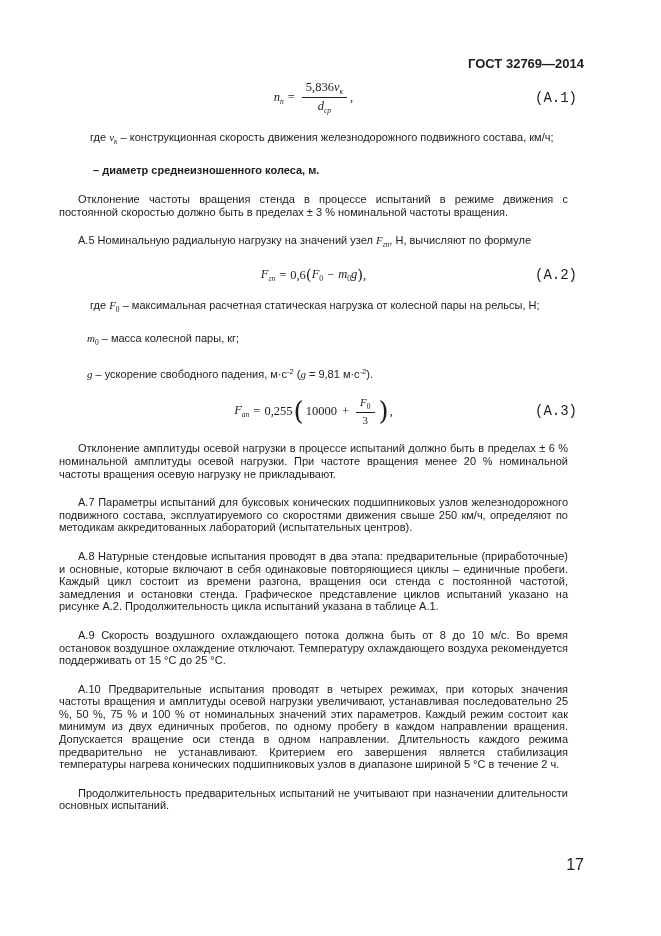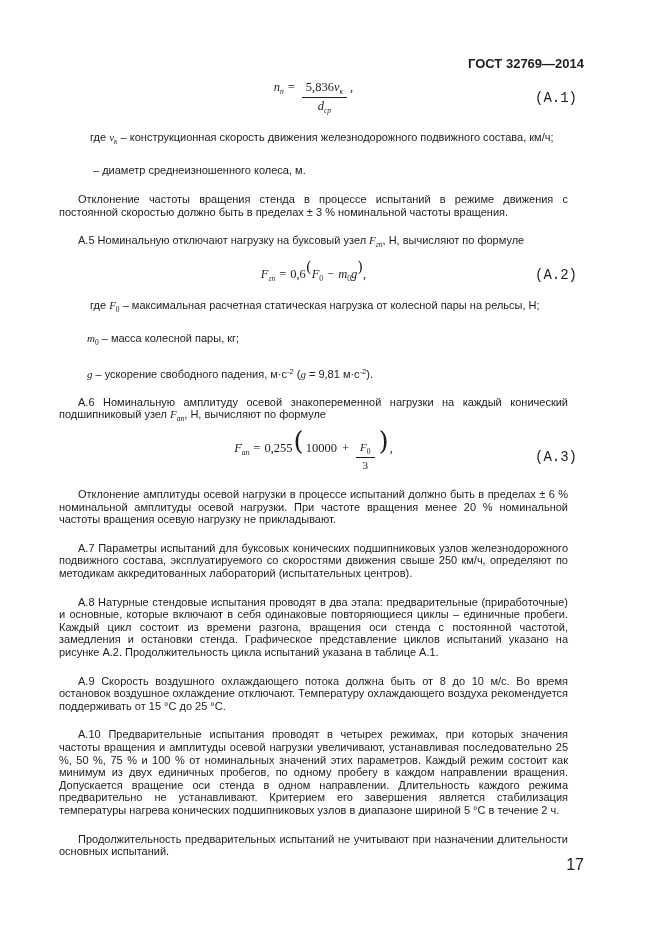--- a/index.html
+++ b/index.html
@@ -11,36 +11,36 @@
     position:absolute;left:43px;top:57px;width:541px;
     font-size:11px;line-height:12.6px;text-align:justify;
   }
   .doc-header{
     font-weight:bold;font-size:13px;text-align:right;margin:0 0 10px 0;line-height:13px;
   }
   p{margin:16px;padding:0;}
   .indent{text-indent:19px;}
   .where{padding-left:31px;text-indent:0;}
   .symline{padding-left:28px;text-indent:0;}
-  .dashline{padding-left:34px;text-indent:0;}
+  .dashline{padding-left:34px;text-indent:0;font-weight:bold;}
   .gap-top{margin-top:12px;}
 
   
   .mi{font-family:"Liberation Serif","DejaVu Serif",serif;font-style:italic;}
   .mn{font-family:"Liberation Serif","DejaVu Serif",serif;font-style:normal;}
   .ms{font-family:"Liberation Serif","DejaVu Serif",serif;font-size:7.5px;vertical-align:-2.5px;font-style:normal;}
   .msi{font-family:"Liberation Serif","DejaVu Serif",serif;font-size:7.5px;vertical-align:-2.5px;font-style:italic;}
   .sup{font-size:7.5px;vertical-align:3.5px;}
 
   .formula{position:relative;text-align:center;}
   .f1{margin:7px 0 6px 0;}
   .f2{margin:3px 0 2px 0;}
   .f3{margin:5px 0 4px 0;}
   .f-inner{
-    display:inline-flex;align-items:flex-start;line-height:1.15;
+    display:inline-flex;align-items:center;line-height:1.15;
     font-family:"Liberation Serif","DejaVu Serif",serif;font-size:12.5px;
   }
   .mo{margin:0 4px;font-family:"Liberation Serif","DejaVu Serif",serif;}
   .tight{margin:0 1px;}
   .f-label{
     position:absolute;right:7px;top:50%;transform:translateY(-50%);
     font-family:Liberation Mono, monospace;font-size:14px;
   }
   .frac{display:inline-flex;flex-direction:column;align-items:center;margin:0 3px;}
   .frac .num{padding:0 4px 1px 4px;border-bottom:1px solid #1d1d1d;white-space:nowrap;}
@@ -72,21 +72,21 @@
         <span class="mn">,</span>
       </span>
       <span class="f-label">(А.1)</span>
     </div>
 
     <p class="where"><span>где </span><span class="mi">v</span><span class="msi">к</span><span> – конструкционная скорость движения железнодорожного подвижного состава, км/ч;</span></p>
     <p class="dashline">– диаметр среднеизношенного колеса, м.</p>
 
     <p class="indent">Отклонение частоты вращения стенда в процессе испытаний в режиме движения с постоянной скоростью должно быть в пределах ± 3 % номинальной частоты вращения.</p>
 
-    <p class="indent"><span>А.5 Номинальную отключают нагрузку на буксовый узел </span><span class="mi">F</span><span class="msi">гп</span><span>, Н, вычисляют по формуле</span></p>
+    <p class="indent"><span>А.5 Номинальную радиальную нагрузку на значений узел </span><span class="mi">F</span><span class="msi">гп</span><span>, Н, вычисляют по формуле</span></p>
 
     <div class="formula f2">
       <span class="f-inner">
         <span><span class="mi">F</span><span class="msi">гп</span></span>
         <span class="mo">=</span>
         <span class="mn">0,6</span>
         <span class="midp">(</span>
         <span><span class="mi">F</span><span class="ms">0</span></span>
         <span class="mo">−</span>
         <span><span class="mi">m</span><span class="ms">0</span><span class="mi">g</span></span>
@@ -94,21 +94,20 @@
         <span class="mn">,</span>
       </span>
       <span class="f-label">(А.2)</span>
     </div>
 
     <p class="where"><span>где </span><span class="mi">F</span><span class="ms">0</span><span> – максимальная расчетная статическая нагрузка от колесной пары на рельсы, Н;</span></p>
     <p class="symline"><span class="mi">m</span><span class="ms">0</span><span> – масса колесной пары, кг;</span></p>
     <p class="symline"><span class="mi">g</span><span> – ускорение свободного падения, м·с</span><span class="sup">-2</span><span> (</span><span class="mi">g</span><span> = 9,81 м·с</span><span class="sup">-2</span><span>).</span></p>
 
 
-    <p class="indent"><span>А.6 Номинальную амплитуду осевой знакопеременной нагрузки на каждый конический подшипниковый узел </span><span class="mi">F</span><span class="msi">ап</span><span>, Н, вычисляют по формуле</span></p>
 
     <div class="formula f3">
       <span class="f-inner">
         <span><span class="mi">F</span><span class="msi">ап</span></span>
         <span class="mo">=</span>
         <span class="mn">0,255</span>
         <span class="bigp">(</span>
         <span class="mn tight">10000</span>
         <span class="mo">+</span>
         <span class="frac sm">

